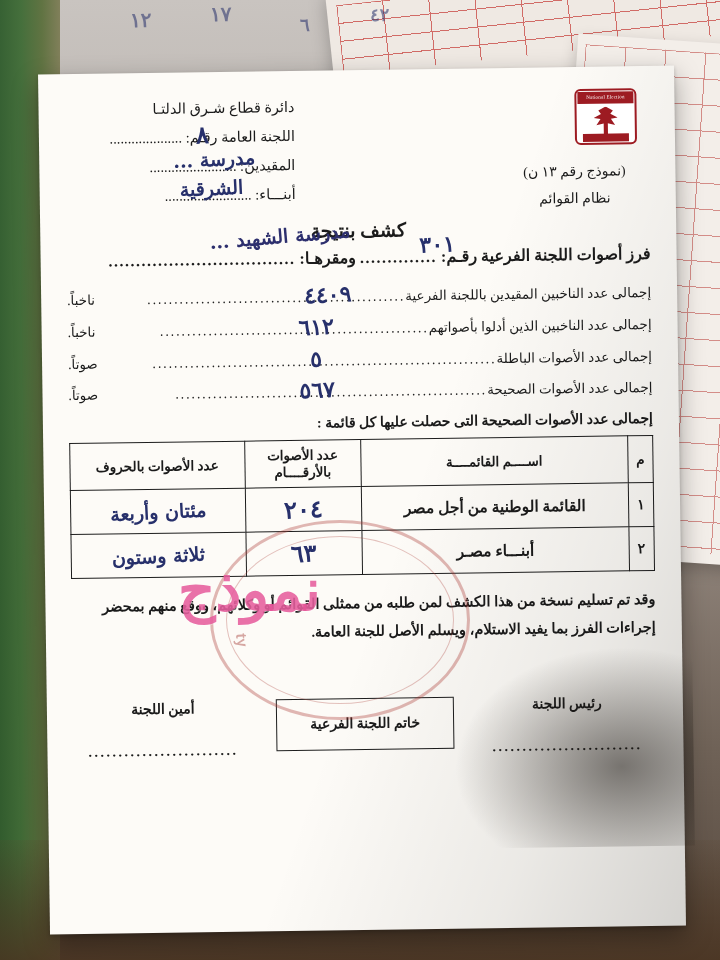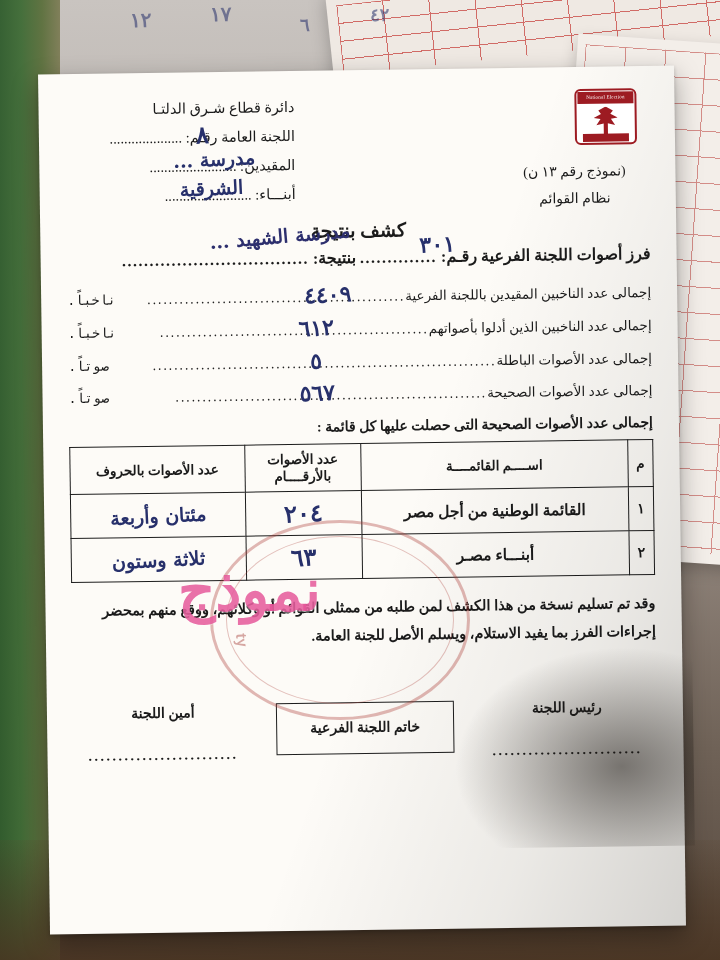--- a/index.html
+++ b/index.html
@@ -128,21 +128,21 @@
   }
   .line-sub .lbl { white-space:nowrap; }
   .line-sub .fill { flex:1; border-bottom:0; position:relative; }
 
   
   .totals { margin-top:14px; font-size:13.5px; line-height:2.35; }
   .trow { display:flex; align-items:baseline; }
   .trow .lbl { white-space:nowrap; }
   .trow .mid { flex:1; position:relative; overflow:hidden; }
   .trow .mid .dotline { letter-spacing:2px; color:#222; }
-  .trow .unit { white-space:nowrap; padding-right:4px;font-family:Liberation Mono, monospace; }
+  .trow .unit { white-space:nowrap; padding-right:4px; }
 
   .lead-line { margin-top:6px; font-size:14px; font-weight:700; }
 
   
   table.votes {
     width:100%; border-collapse:collapse; margin-top:8px;
     font-size:14px;
   }
   table.votes th, table.votes td {
     border:1.4px solid #1d1d1d; padding:6px 8px; text-align:center; vertical-align:middle;
@@ -257,21 +257,21 @@
     </div>
   </div>
 
   <div class="title-wrap">
     <div class="title-main">كشف بنتيجة</div>
   </div>
 
   <div class="line-sub" style="position:relative;">
     <span class="lbl">فرز أصوات اللجنة الفرعية رقـم:</span>
     <span class="dots">..............</span>
-    <span class="lbl">بنتيجة:</span>
+    <span class="lbl">ومقرهـا:</span>
     <span class="dots fill">..................................</span>
     <span class="hw hw-abs" style="right:196px;top:-16px;font-size:22px;">٣٠١</span>
     <span class="hw hw-abs blue2" style="right:300px;top:-24px;font-size:19px;transform:rotate(-4deg);">مدرسة الشهيد ...</span>
   </div>
 
   <div class="totals">
     <div class="trow" style="position:relative;">
       <span class="lbl">إجمالى عدد الناخبين المقيدين باللجنة الفرعية</span>
       <span class="mid"><span class="dotline">................................................</span></span>
       <span class="unit">ناخباً.</span>

